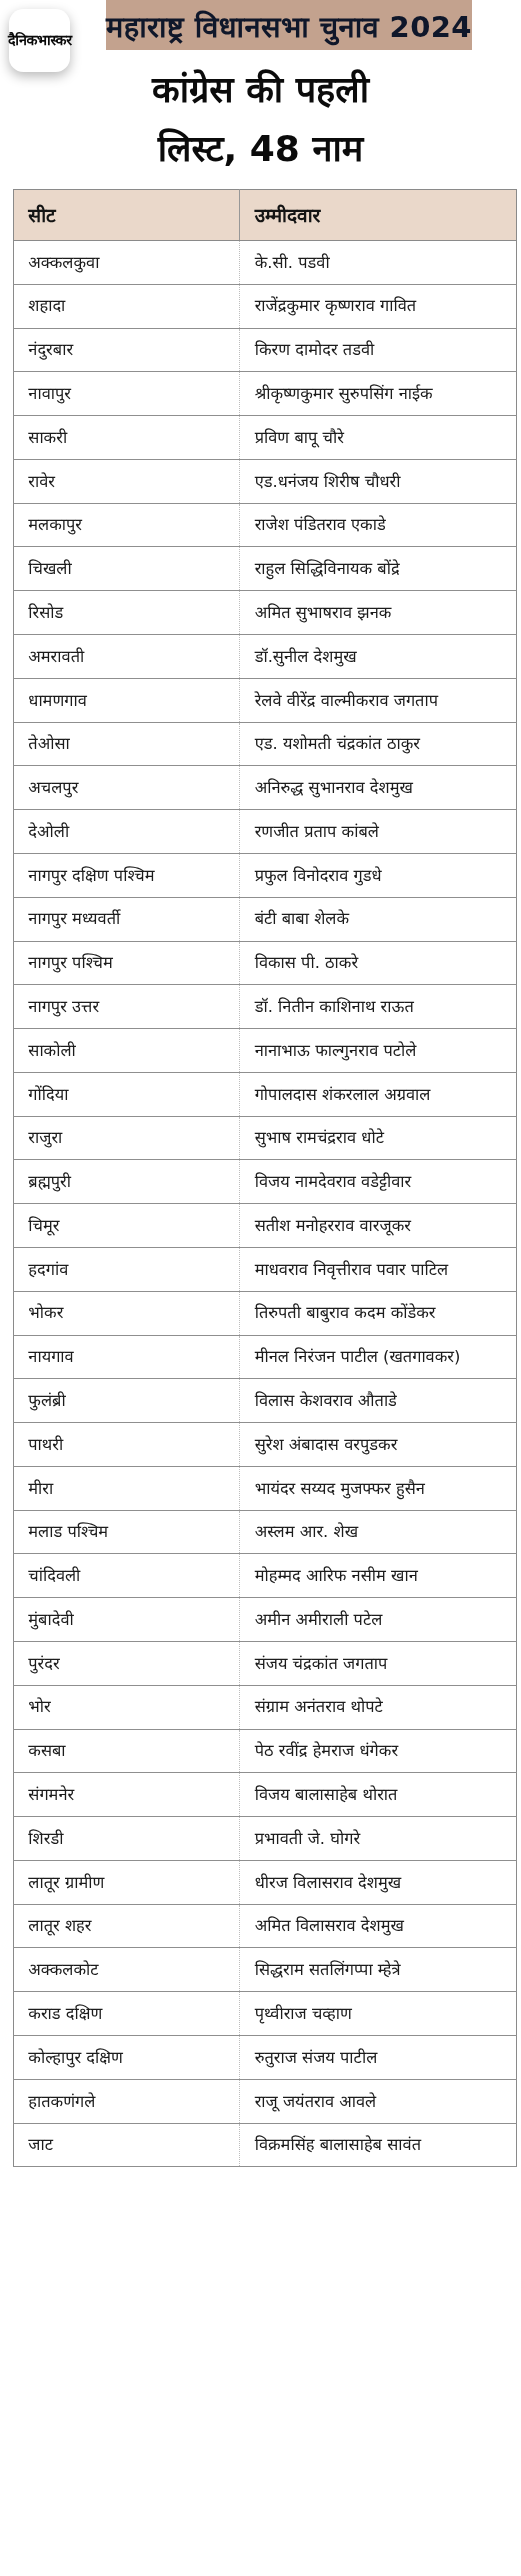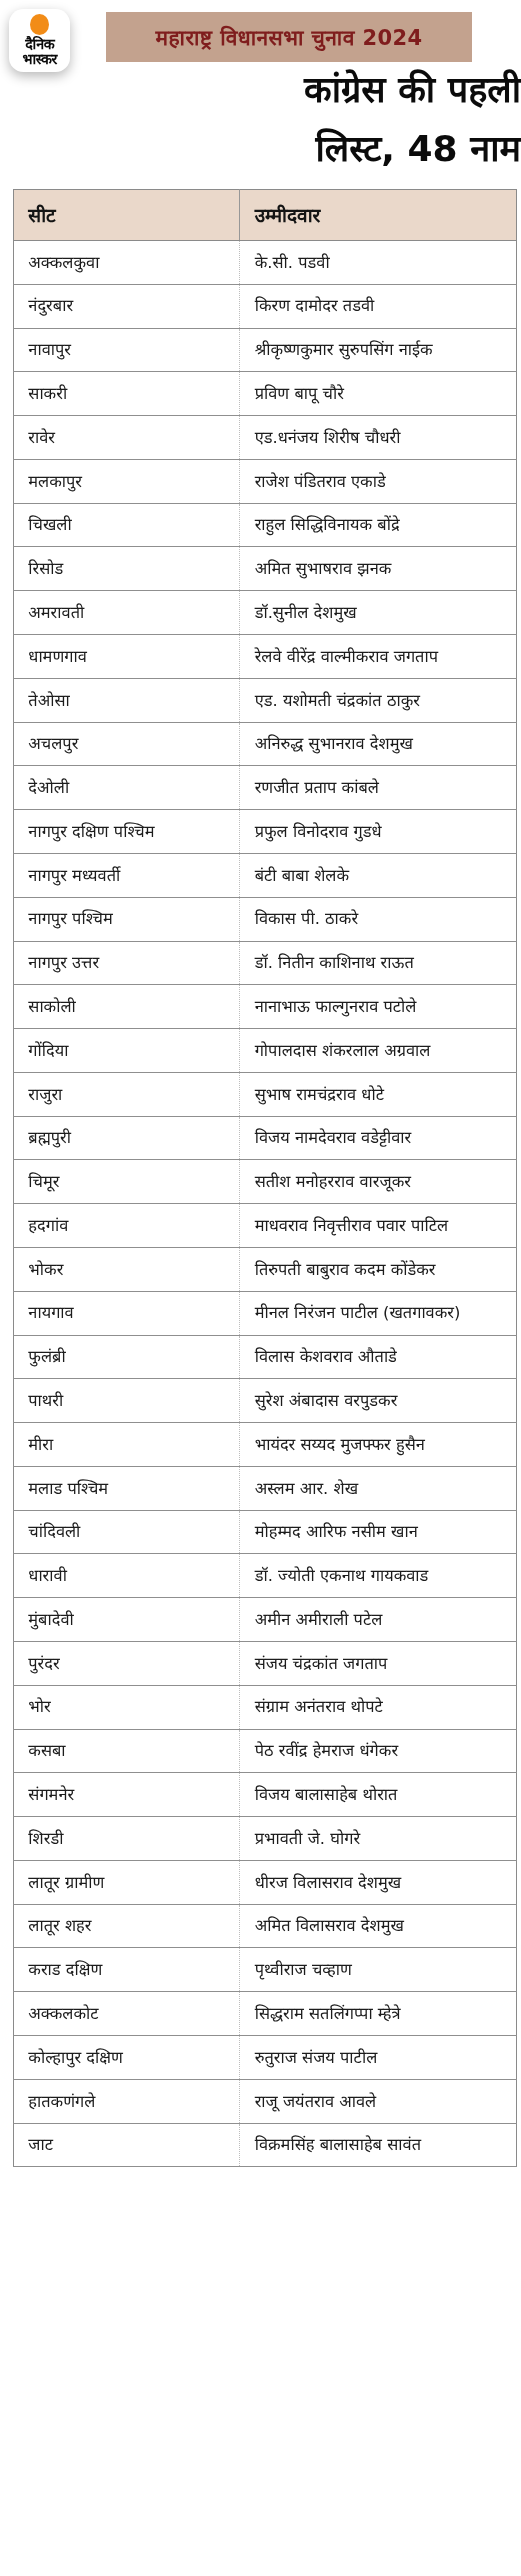--- a/index.html
+++ b/index.html
@@ -1,38 +1,38 @@
 <!DOCTYPE html>
 <html style="font-size:11.4px"><head>
 <meta charset="utf-8">
 <style>
   html,body { margin:0; padding:0; }
   body {
     width:521px; height:2576px; position:relative; background:#ffffff;
     font-family:"DejaVu Sans", sans-serif; overflow:hidden;
   }
   .topbar {
-    position:absolute; left:106px; top:12px; width:366px; height:50px;
-    background:#c3a28e; color:#7f1d1d; display:flex; align-items:center; justify-content:center;
-    font-size:21px; font-weight:700; letter-spacing:0.4px; white-space:nowrap;
+    position:absolute; left:106px; top:0; width:366px; height:50px;
+    background:#c3a28e; color:#0f172a; display:flex; align-items:center; justify-content:center;
+    font-size:29px; font-weight:700; letter-spacing:0.4px; white-space:nowrap;
   }
   .logo {
     position:absolute; left:9.3px; top:9.3px; width:61px; height:63px;
     background:#ffffff; border-radius:14.3px; box-shadow:0 4.3px 11.4px rgba(0,0,0,0.28);
-    display:flex; flex-direction:column; align-items:center; justify-content:center;
+    display:flex; align-items:center; justify-content:center;
   }
   .logo-dot {
     width:19px; height:21px; border-radius:50%; background:#f28c17; margin-bottom:2.1px;
   }
   .logo-text {
     font-size:14.3px; font-weight:900; line-height:15.7px; color:#0a0a0a; text-align:center;
     letter-spacing:-0.4px;
   }
   .main-title {
-    position:absolute; top:60px; left:0; right:0; text-align:right;
+    position:absolute; top:60px; left:0; right:0; text-align:center;
     font-size:36px; font-weight:800; color:#0b0b0b; line-height:59px;
   }
   .table-wrap { position:absolute; left:13px; top:189px; width:504px; }
   table.candidates {
     width:100%; border-collapse:collapse; border:1.4px solid #8a8a8a; background:#ffffff;
   }
   table.candidates col.c1 { width:45%; }
   table.candidates col.c2 { width:55%; }
   table.candidates th {
     background:#ead8ca; color:#141414; font-size:19px; font-weight:700;
@@ -72,20 +72,24 @@
         <th>सीट</th>
         <th>उम्मीदवार</th>
       </tr>
     </thead>
     <tbody>
         <tr>
           <td>अक्कलकुवा</td>
           <td>के.सी. पडवी</td>
         </tr>
         <tr>
+          <td>शहादा</td>
+          <td>राजेंद्रकुमार कृष्णराव गावित</td>
+        </tr>
+        <tr>
           <td>नंदुरबार</td>
           <td>किरण दामोदर तडवी</td>
         </tr>
         <tr>
           <td>नावापुर</td>
           <td>श्रीकृष्णकुमार सुरुपसिंग नाईक</td>
         </tr>
         <tr>
           <td>साकरी</td>
           <td>प्रविण बापू चौरे</td>
@@ -188,24 +192,20 @@
         </tr>
         <tr>
           <td>मलाड पश्चिम</td>
           <td>अस्लम आर. शेख</td>
         </tr>
         <tr>
           <td>चांदिवली</td>
           <td>मोहम्मद आरिफ नसीम खान</td>
         </tr>
         <tr>
-          <td>धारावी</td>
-          <td>डॉ. ज्योती एकनाथ गायकवाड</td>
-        </tr>
-        <tr>
           <td>मुंबादेवी</td>
           <td>अमीन अमीराली पटेल</td>
         </tr>
         <tr>
           <td>पुरंदर</td>
           <td>संजय चंद्रकांत जगताप</td>
         </tr>
         <tr>
           <td>भोर</td>
           <td>संग्राम अनंतराव थोपटे</td>
@@ -224,26 +224,26 @@
         </tr>
         <tr>
           <td>लातूर ग्रामीण</td>
           <td>धीरज विलासराव देशमुख</td>
         </tr>
         <tr>
           <td>लातूर शहर</td>
           <td>अमित विलासराव देशमुख</td>
         </tr>
         <tr>
+          <td>अक्कलकोट</td>
+          <td>सिद्धराम सतलिंगप्पा म्हेत्रे</td>
+        </tr>
+        <tr>
           <td>कराड दक्षिण</td>
           <td>पृथ्वीराज चव्हाण</td>
-        </tr>
-        <tr>
-          <td>अक्कलकोट</td>
-          <td>सिद्धराम सतलिंगप्पा म्हेत्रे</td>
         </tr>
         <tr>
           <td>कोल्हापुर दक्षिण</td>
           <td>रुतुराज संजय पाटील</td>
         </tr>
         <tr>
           <td>हातकणंगले</td>
           <td>राजू जयंतराव आवले</td>
         </tr>
         <tr>

